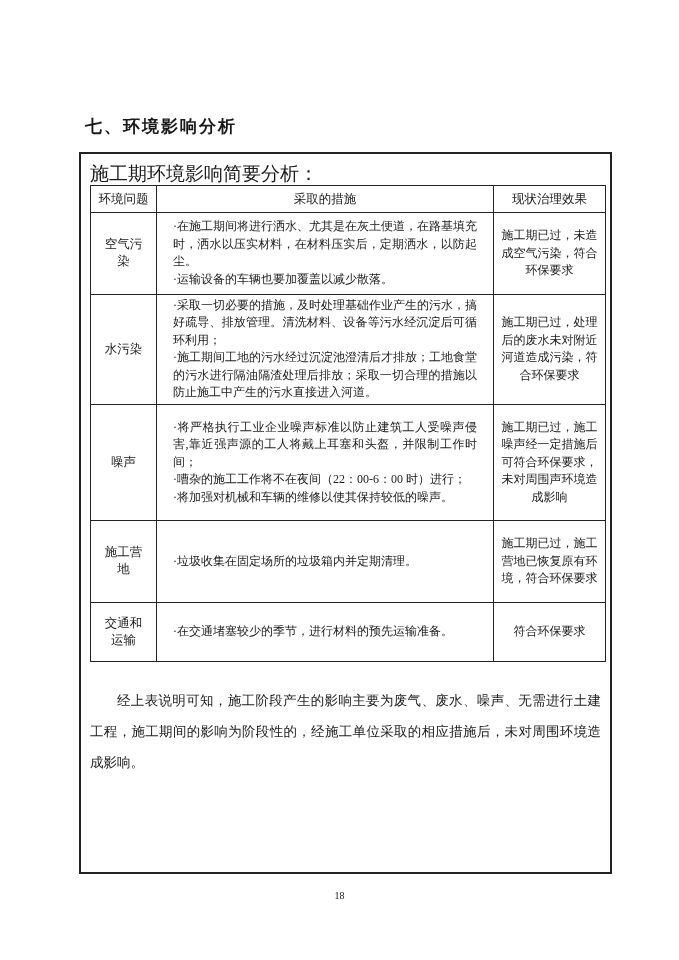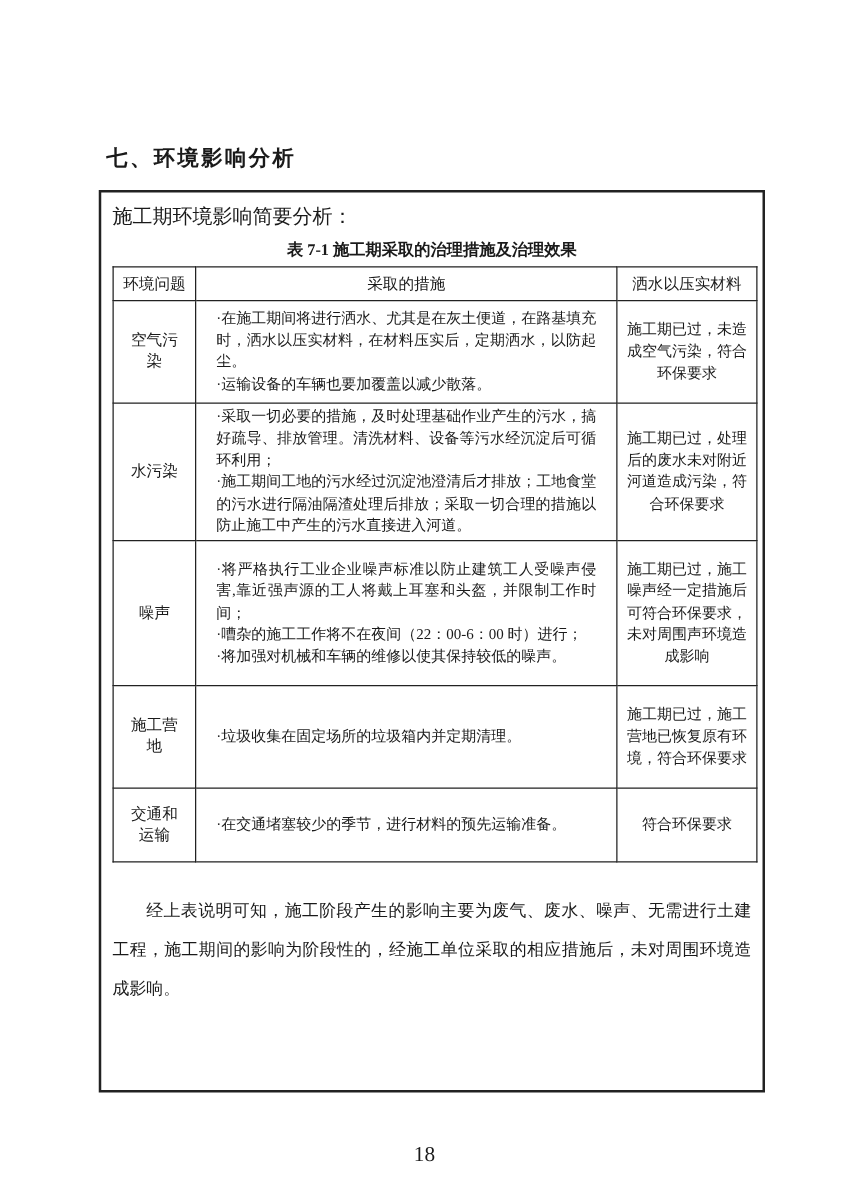--- a/index.html
+++ b/index.html
@@ -28,21 +28,21 @@
     position: absolute;
     left: 79px; top: 116px;
     width: 533px; height: 722px;
     box-sizing: border-box;
     border: 2px solid #222;
     padding: 6px 9px 0 9px;
     background: #ffffff;
   }
   .intro-heading {
     margin: 3px 0 0 0;
-    font-size: 16px;
+    font-size: 19px;
     line-height: 22px;
   }
   .para {
     margin: 0;
     font-size: 13.5px;
     line-height: 31px;
     text-align: justify;
     text-indent: 2em;
   }
   .intro-para { margin-top: 2px; }
@@ -90,50 +90,49 @@
   td.effect {
     text-align: center;
     font-size: 12px;
     line-height: 17.5px;
     padding: 14px 3px;
   }
   .closing { margin-top: 23px; }
   .page-number {
     position: absolute;
     left: 0; right: 0;
-    top: 878px;
+    top: 854px;
     text-align: center;
-    font-size: 17px;
+    font-size: 10px;
   }
 </style>
 </head>
 <body>
 
 <div class="page">
 
   <h1 class="doc-title">七、环境影响分析</h1>
 
   <div class="content-box">
 
     <p class="intro-heading">施工期环境影响简要分析：</p>
 
 
-    <p class="table-caption">表 7-1  施工期采取的治理措施及治理效果</p>
 
     <table class="treatment">
       <colgroup>
         <col class="c-issue">
         <col class="c-meas">
         <col class="c-effect">
       </colgroup>
       <thead>
         <tr>
           <th>环境问题</th>
           <th>采取的措施</th>
-          <th>洒水以压实材料</th>
+          <th>现状治理效果</th>
         </tr>
       </thead>
       <tbody>
         <tr>
           <td class="issue">空气污染</td>
           <td class="measures">
             <div class="measure">·在施工期间将进行洒水、尤其是在灰土便道，在路基填充时，洒水以压实材料，在材料压实后，定期洒水，以防起尘。</div>
             <div class="measure">·运输设备的车辆也要加覆盖以减少散落。</div>
           </td>
           <td class="effect">施工期已过，未造成空气污染，符合环保要求</td>

